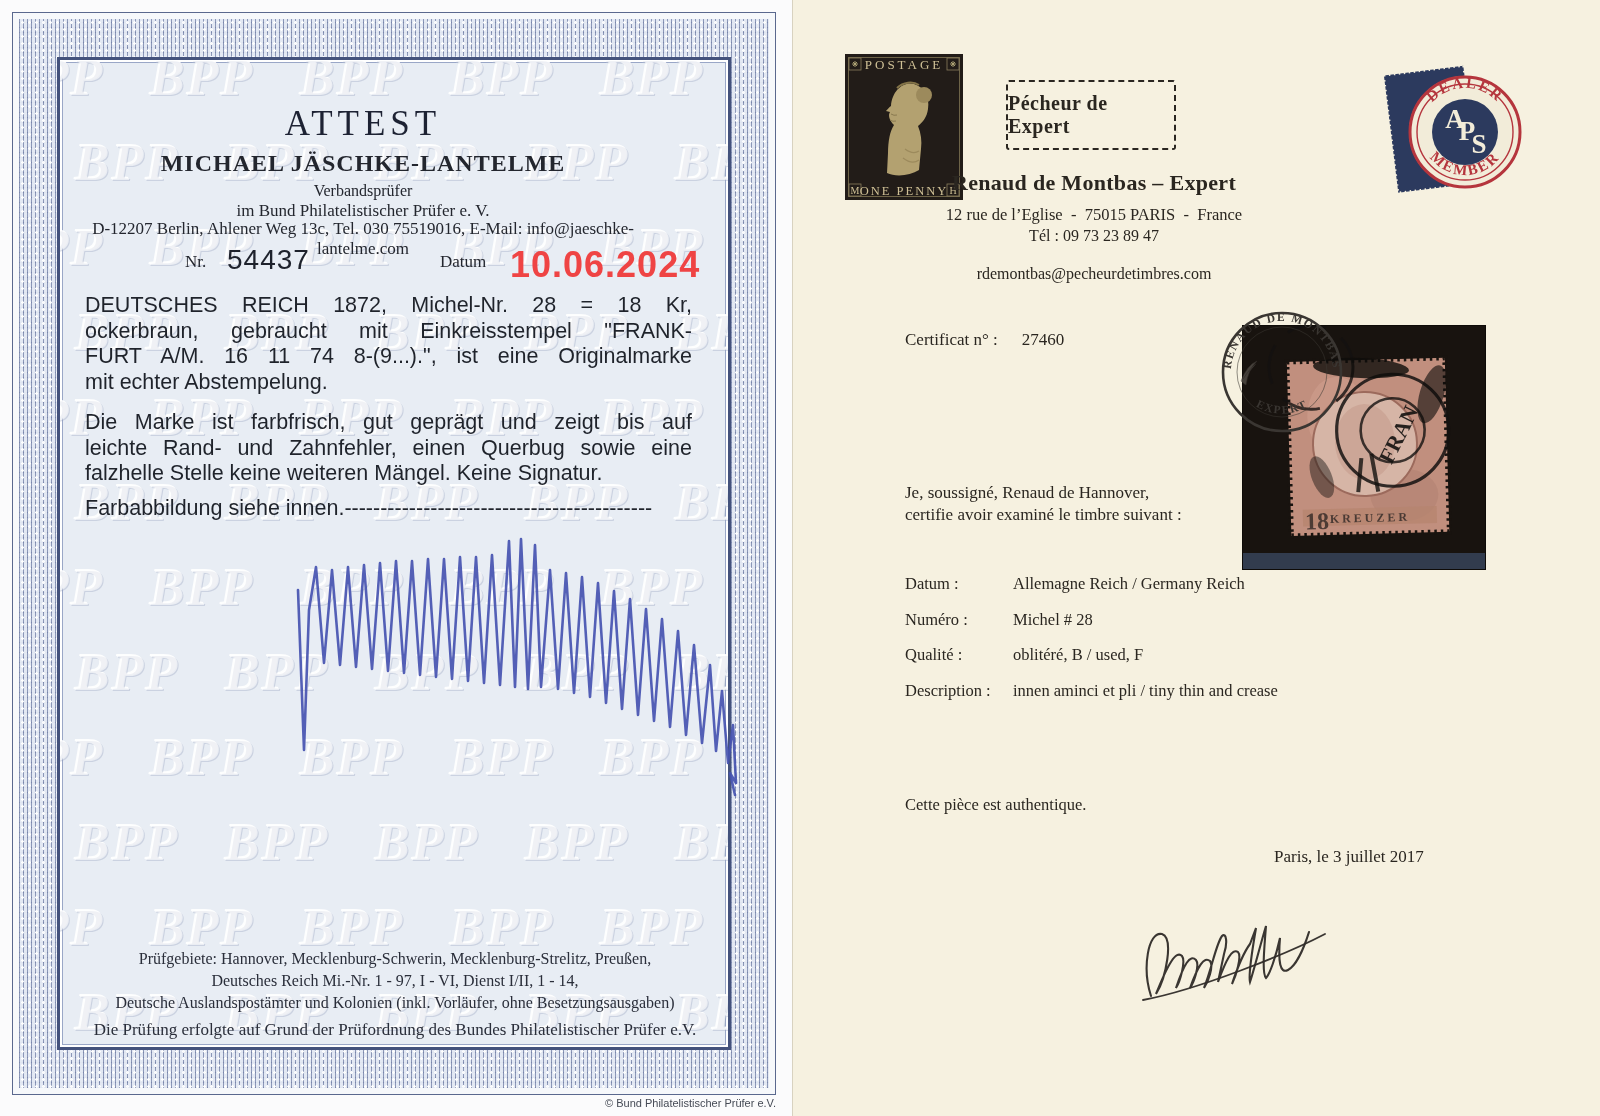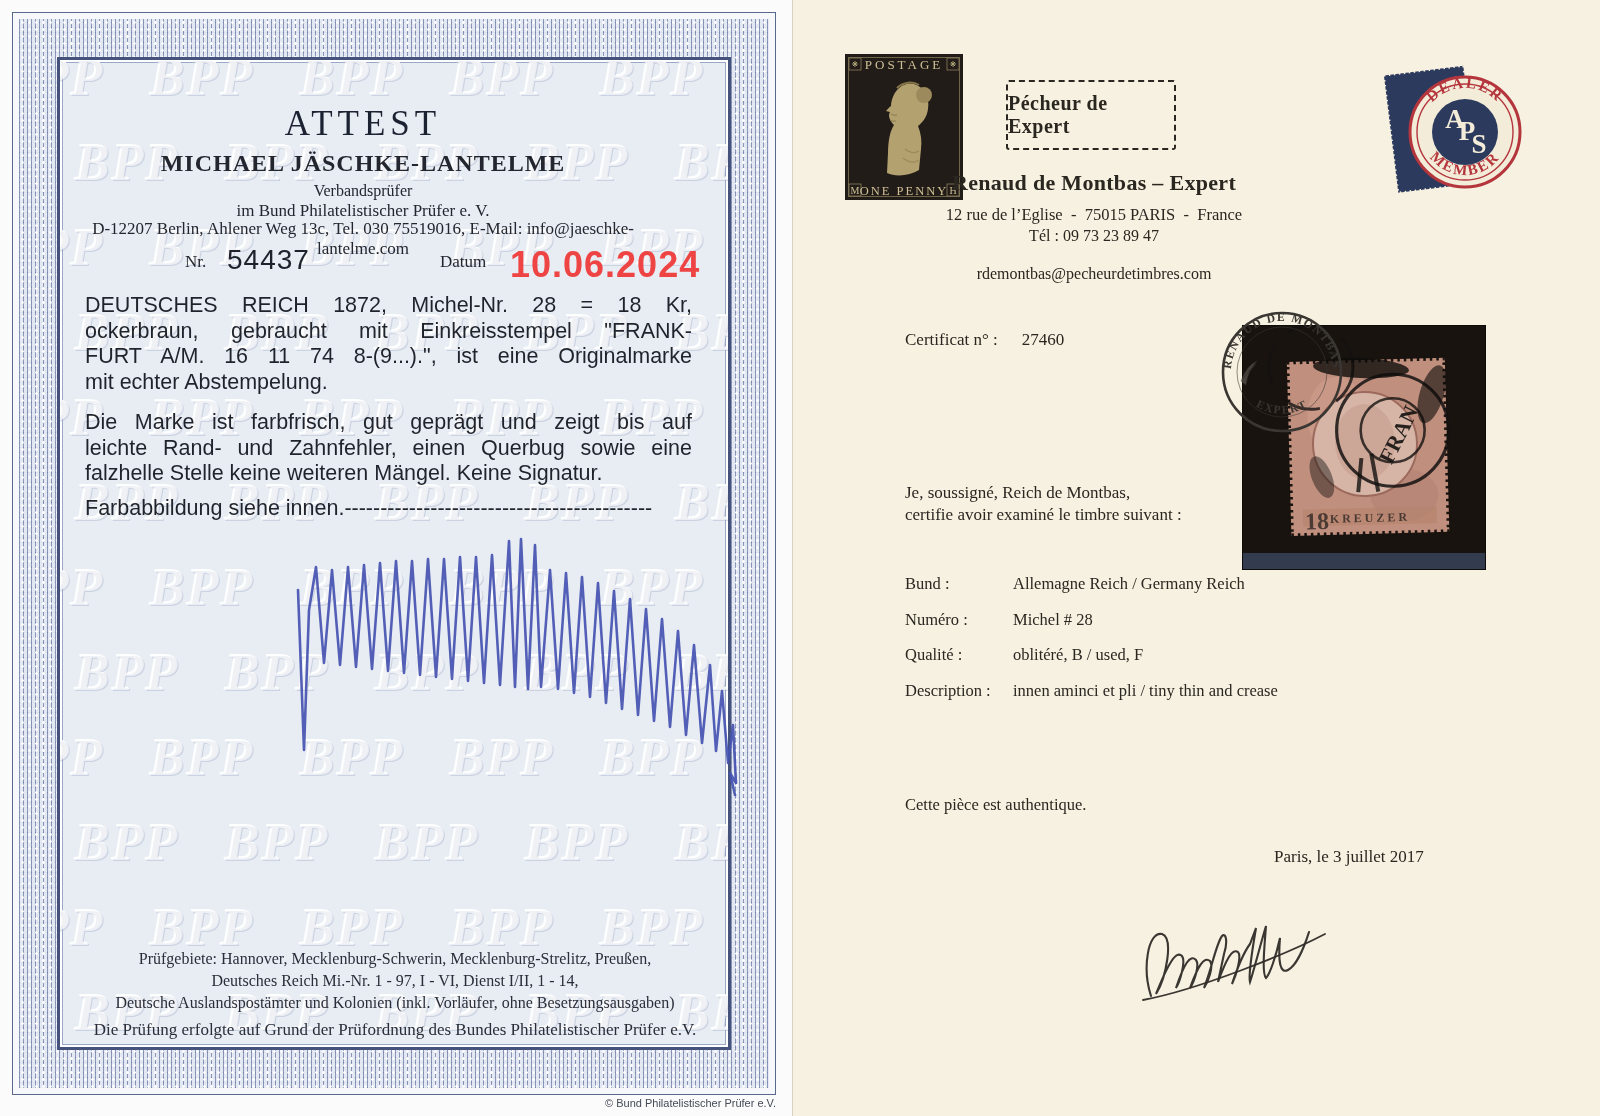--- a/index.html
+++ b/index.html
@@ -298,27 +298,27 @@
     <text font-size="11.5" font-weight="bold" fill="#3a3632" letter-spacing="1.5">
       <textPath href="#hsTop" startOffset="50%" text-anchor="middle">RENAUD DE MONTBAS</textPath>
     </text>
     <text font-size="11.5" font-weight="bold" fill="#3a3632" letter-spacing="1.5">
       <textPath href="#hsBot" startOffset="50%" text-anchor="middle">EXPERT</textPath>
     </text>
     <path d="M22,72 q6,-16 16,-20 q-9,9 -11,24 q-2,-1 -5,-4 z M24,70 q8,-12 13,-15" fill="#5a554e" opacity="0.7" stroke="#3a3632" stroke-width="0.6"></path>
   </svg>
 
   <div class="intro">
-    <div>Je, soussigné, Reich de Montbas,</div>
+    <div>Je, soussigné, Renaud de Hannover,</div>
     <div>certifie avoir examiné le timbre suivant :</div>
   </div>
 
   <div class="fields">
     <div class="frow">
-      <span class="flabel">Bund :</span>
+      <span class="flabel">Datum :</span>
       <span>Allemagne Reich / Germany Reich</span>
     </div>
     <div class="frow">
       <span class="flabel">Numéro :</span>
       <span>Michel # 28</span>
     </div>
     <div class="frow">
       <span class="flabel">Qualité :</span>
       <span>oblitéré, B / used, F</span>
     </div>

